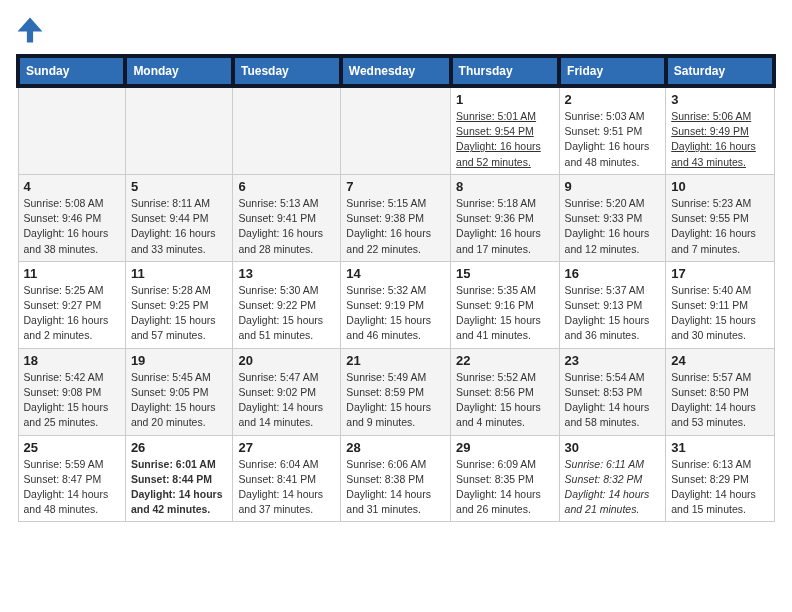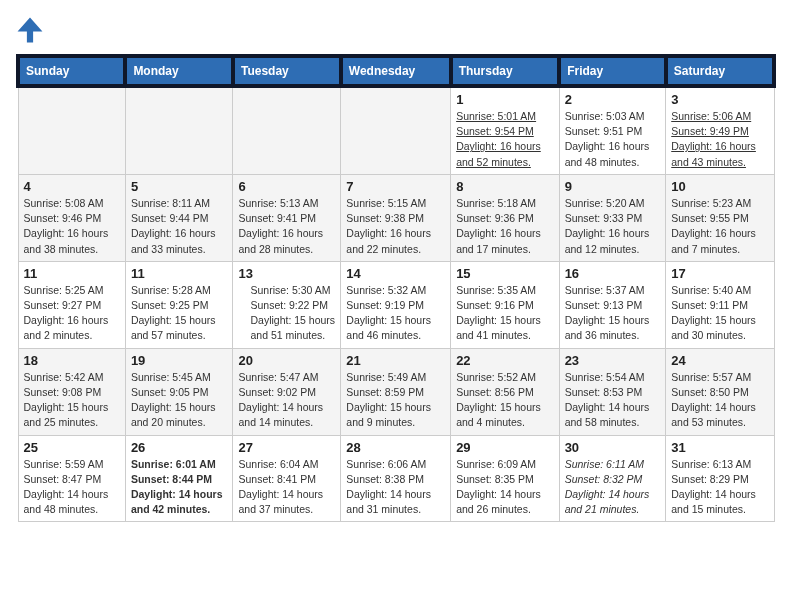--- a/index.html
+++ b/index.html
@@ -196,21 +196,21 @@
 Daylight: 16 hours and 2 minutes.</div>
         </td>
         <td>
           <span class="day-num">11</span>
           <div class="day-info" style="white-space: pre-line;">Sunrise: 5:28 AM
 Sunset: 9:25 PM
 Daylight: 15 hours and 57 minutes.</div>
         </td>
         <td>
           <span class="day-num">13</span>
-          <div class="day-info" style="white-space: pre-line; margin-left: 12px;">Sunrise: 5:30 AM
+          <div class="day-info" style="white-space: pre-line;">Sunrise: 5:30 AM
 Sunset: 9:22 PM
 Daylight: 15 hours and 51 minutes.</div>
         </td>
         <td>
           <span class="day-num">14</span>
           <div class="day-info" style="white-space: pre-line;">Sunrise: 5:32 AM
 Sunset: 9:19 PM
 Daylight: 15 hours and 46 minutes.</div>
         </td>
         <td>

